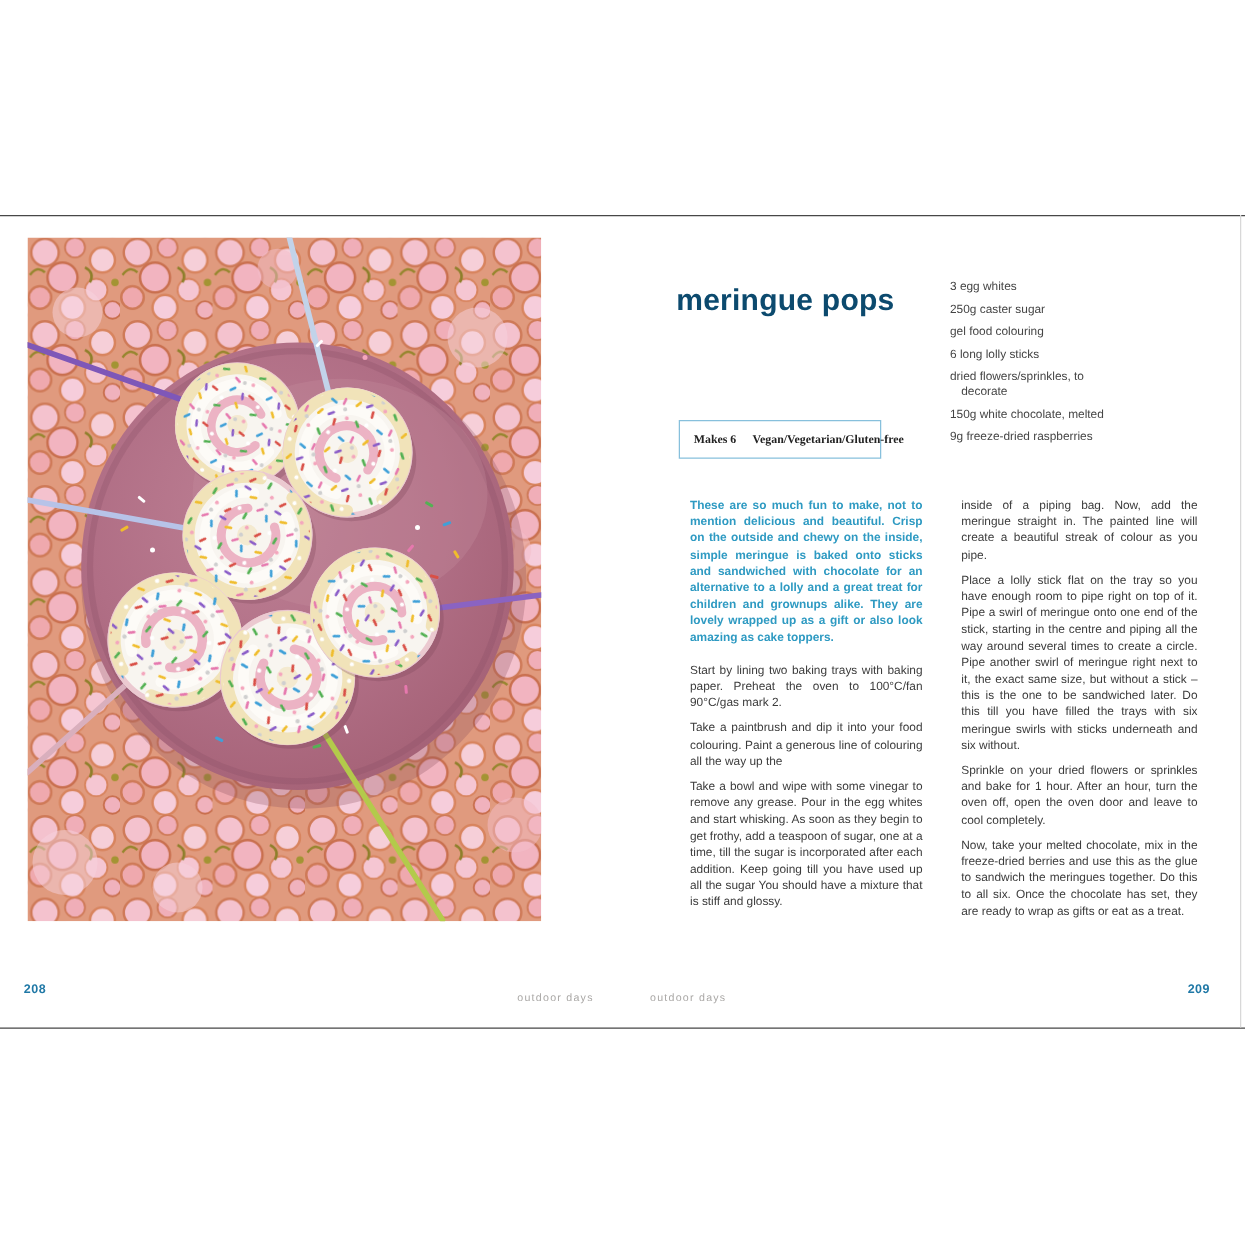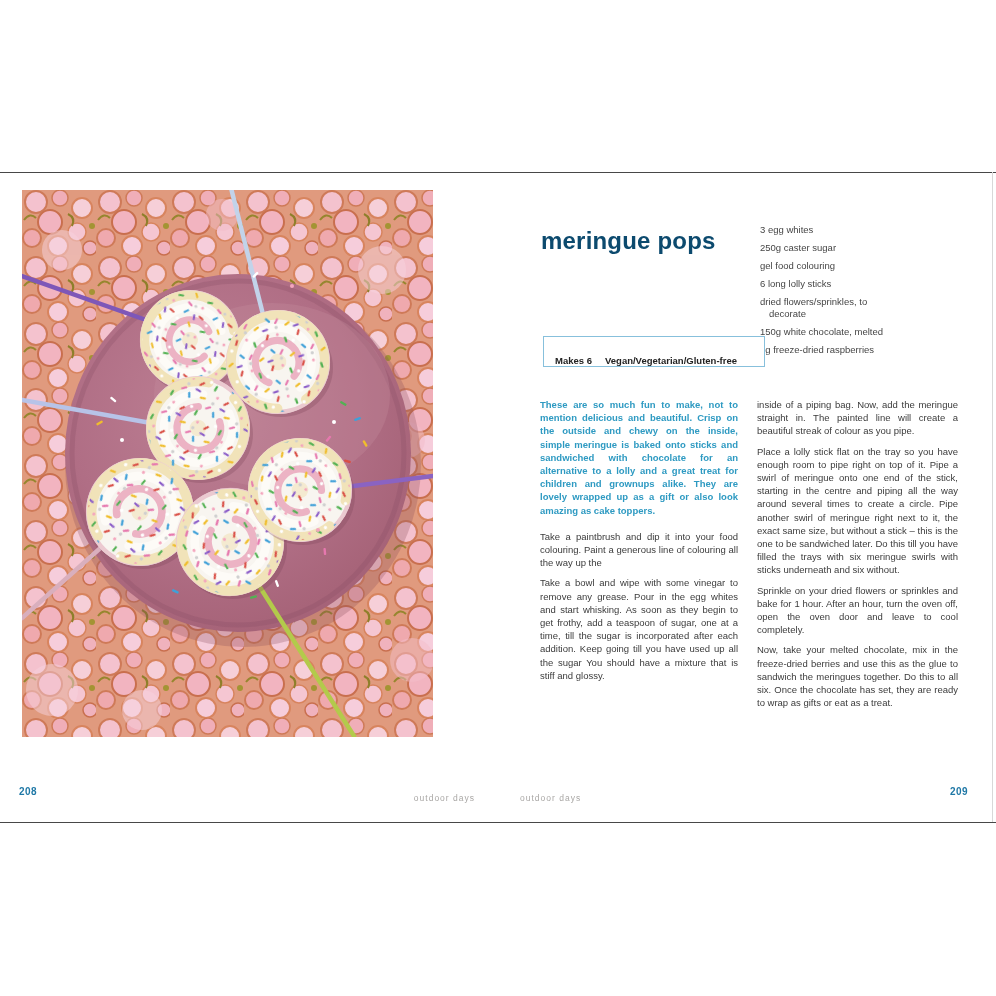--- a/index.html
+++ b/index.html
@@ -22,27 +22,27 @@
   .running-foot{position:absolute;top:793px;font-size:8.5px;color:#a9a7a5;letter-spacing:1px;}
   #foot-left{left:400px;width:75px;text-align:right;}
   #foot-right{left:520px;width:90px;text-align:left;}
 
   
   .r-title{position:absolute;left:541px;top:212px;font-size:24px;line-height:1.1;
     font-weight:700;color:#0c4a6e;letter-spacing:.2px;}
   .ingredients{position:absolute;left:760px;top:224px;width:132px;font-size:9.5px;
     line-height:11.5px;color:#454545;}
   .ingredient{margin:0 0 6.5px 0;padding-left:9px;text-indent:-9px;}
-  .makes-box{position:absolute;left:543px;top:336px;width:222px;height:31px;
-    border:1.5px solid #87c0dc;box-sizing:border-box;display:flex;align-items:flex-end;
-    padding-left:11px;gap:13px;background:#ffffff;}
+  .makes-box{position:absolute;left:543px;top:336px;width:162px;height:31px;
+    border:1.5px solid #87c0dc;box-sizing:border-box;display:flex;align-items:center;
+    padding-left:11px;gap:13px;background:#ffffff;font-family:Liberation Serif, serif;}
   .makes-box span{font-size:9.5px;font-weight:700;color:#222222;white-space:nowrap;}
 
   .col{position:absolute;font-size:9.5px;line-height:13.2px;text-align:justify;color:#3b3b3b;}
-  .col p{margin:0 0 7px 0;}
+  .col p{margin:0 0 7px 12px;}
   #col-1{left:540px;top:398px;width:198px;}
   #col-2{left:757px;top:398px;width:201px;}
   .intro{color:#2e9ac2;font-weight:600;margin-bottom:13px !important;}
 </style>
 </head>
 <body>
 
 <div>
 
   <div class="book-edge edge-top"></div>
@@ -172,20 +172,21 @@
     <div class="ingredient">9g freeze-dried raspberries</div>
   </div>
 
   <div class="makes-box">
     <span>Makes 6</span>
     <span>Vegan/Vegetarian/Gluten-free</span>
   </div>
 
   <div id="col-1" class="col">
     <p class="intro">These are so much fun to make, not to mention delicious and beautiful. Crisp on the outside and chewy on the inside, simple meringue is baked onto sticks and sandwiched with chocolate for an alternative to a lolly and a great treat for children and grownups alike. They are lovely wrapped up as a gift or also look amazing as cake toppers.</p>
+    <p>Start by lining two baking trays with baking paper. Preheat the oven to 100°C/fan 90°C/gas mark 2.</p>
     <p>Take a paintbrush and dip it into your food colouring. Paint a generous line of colouring all the way up the</p>
     <p>Take a bowl and wipe with some vinegar to remove any grease. Pour in the egg whites and start whisking. As soon as they begin to get frothy, add a teaspoon of sugar, one at a time, till the sugar is incorporated after each addition. Keep going till you have used up all the sugar You should have a mixture that is stiff and glossy.</p>
   </div>
 
   <div id="col-2" class="col">
     <p>inside of a piping bag. Now, add the meringue straight in. The painted line will create a beautiful streak of colour as you pipe.</p>
     <p>Place a lolly stick flat on the tray so you have enough room to pipe right on top of it. Pipe a swirl of meringue onto one end of the stick, starting in the centre and piping all the way around several times to create a circle. Pipe another swirl of meringue right next to it, the exact same size, but without a stick – this is the one to be sandwiched later. Do this till you have filled the trays with six meringue swirls with sticks underneath and six without.</p>
     <p>Sprinkle on your dried flowers or sprinkles and bake for 1 hour. After an hour, turn the oven off, open the oven door and leave to cool completely.</p>
     <p>Now, take your melted chocolate, mix in the freeze-dried berries and use this as the glue to sandwich the meringues together. Do this to all six. Once the chocolate has set, they are ready to wrap as gifts or eat as a treat.</p>
   </div>

